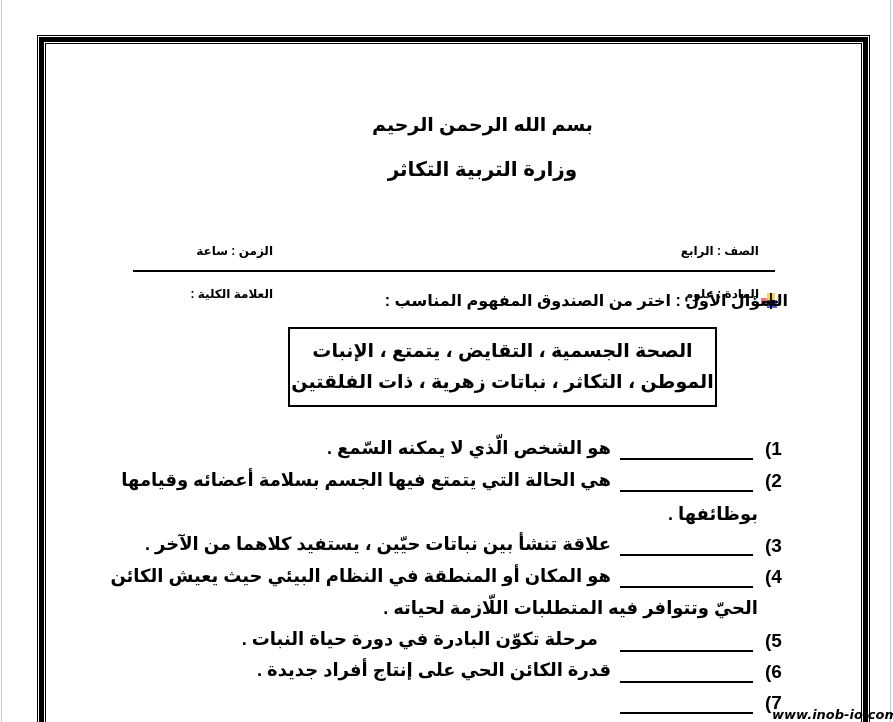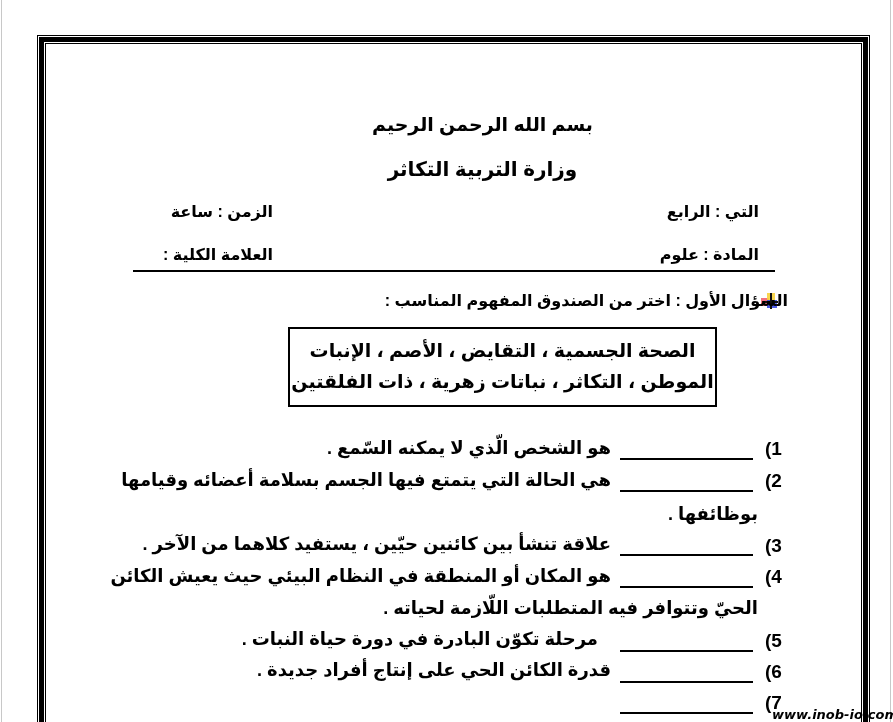--- a/index.html
+++ b/index.html
@@ -12,21 +12,21 @@
   
   .frame-outer { position:absolute; left:37px; top:35px; width:833px; height:700px; border:1px solid #000; box-sizing:border-box; }
   .frame-thick { position:absolute; left:39px; top:37px; width:829px; height:700px; border:5px solid #000; box-sizing:border-box; border-bottom:none; }
   .frame-inner { position:absolute; left:45px; top:43px; width:817px; height:700px; border:1px solid #000; box-sizing:border-box; border-bottom:none; }
 
   .doc { position:absolute; left:0; top:0; width:893px; height:722px; direction:rtl; }
   .t { position:absolute; font-weight:bold; white-space:nowrap; }
   .center { left:0; width:893px; text-align:center;padding-left:36px; }
   .basmala { top:113px; font-size:19px; }
   .ministry { top:157px; font-size:20px; }
-  .meta { font-size:16px; }
+  .meta { font-size:12px;margin-top:42px; }
   .grade { right:134px; top:202px; }
   .time { right:620px; top:202px; }
   .subject { right:134px; top:245px; }
   .total { right:620px; top:245px; }
   .rule { position:absolute; left:133px; top:270px; width:642px; height:2px; background:#000; }
 
   .q-title { right:105px; top:291px; font-size:16px; }
   .bullet-icon { position:absolute; left:760px; top:292px; width:20px; height:18px; }
   .bullet-icon .r { position:absolute; left:1px; top:6px; width:8px; height:8px; background:#f05a6a; opacity:.85; }
   .bullet-icon .y { position:absolute; left:7px; top:1px; width:8px; height:8px; background:#f7d23c; opacity:.9; }
@@ -51,52 +51,52 @@
 <div class="page-edge-right"></div>
 
 <div class="frame-outer"></div>
 <div class="frame-thick"></div>
 <div class="frame-inner"></div>
 
 <div class="doc">
   <div class="t center basmala">بسم الله الرحمن الرحيم</div>
   <div class="t center ministry">وزارة التربية التكاثر</div>
 
-  <div class="t meta grade">التي : الرابع</div>
+  <div class="t meta grade">الصف : الرابع</div>
   <div class="t meta time">الزمن : ساعة</div>
   <div class="t meta subject">المادة : علوم</div>
   <div class="t meta total">العلامة الكلية :</div>
   <div class="rule"></div>
 
   <div class="bullet-icon">
     <span class="r"></span>
       <span class="y"></span>
       <span class="b"></span>
       <span class="v"></span>
       <span class="h"></span>
   </div>
   <div class="t q-title">السؤال الأول : اختر من الصندوق المفهوم المناسب :</div>
 
   <div class="word-box">
-    <div class="word-line wl1">الصحة الجسمية ، التقايض ، الأصم ، الإنبات</div>
+    <div class="word-line wl1">الصحة الجسمية ، التقايض ، يتمتع ، الإنبات</div>
     <div class="word-line wl2">الموطن ، التكاثر ، نباتات زهرية ، ذات الفلقتين</div>
   </div>
 
   <div class="item-num" style="left:765px; top:438px;">(1</div>
   <div class="blank" style="top:458px;"></div>
   <div class="item-text" style="right:282px; top:437px;">هو الشخص الّذي لا يمكنه السّمع  .</div>
 
   <div class="item-num" style="left:765px; top:470px;">(2</div>
   <div class="blank" style="top:490px;"></div>
   <div class="item-text" style="right:282px; top:469px;">هي الحالة التي يتمتع فيها الجسم بسلامة أعضائه وقيامها</div>
   <div class="item-text" style="right:135px; top:503px;">بوظائفها .</div>
 
   <div class="item-num" style="left:765px; top:535px;">(3</div>
   <div class="blank" style="top:554px;"></div>
-  <div class="item-text" style="right:282px; top:533px;">علاقة تنشأ بين كائنين حيّين ، يستفيد كلاهما من الآخر .</div>
+  <div class="item-text" style="right:282px; top:533px;">علاقة تنشأ بين نباتات حيّين ، يستفيد كلاهما من الآخر .</div>
 
   <div class="item-num" style="left:765px; top:566px;">(4</div>
   <div class="blank" style="top:586px;"></div>
   <div class="item-text" style="right:282px; top:565px;">هو المكان أو المنطقة في النظام البيئي حيث يعيش الكائن</div>
   <div class="item-text" style="right:135px; top:597px;">الحيّ وتتوافر فيه المتطلبات اللّازمة لحياته .</div>
 
   <div class="item-num" style="left:765px; top:630px;">(5</div>
   <div class="blank" style="top:650px;"></div>
   <div class="item-text" style="right:295px; top:628px;">مرحلة تكوّن البادرة في دورة حياة النبات .</div>
 

